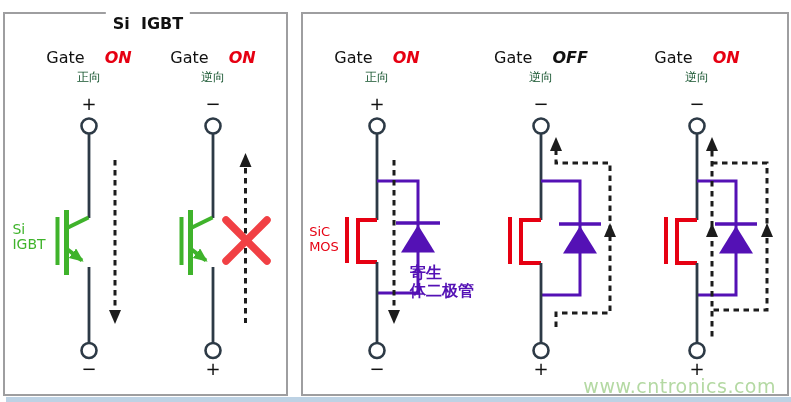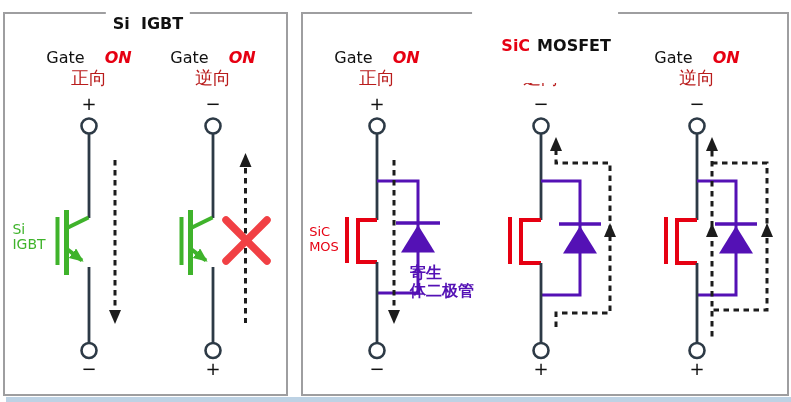--- a/index.html
+++ b/index.html
@@ -27,21 +27,21 @@
     white-space:pre;line-height:22px;z-index:3;
   }
   .panel-title .accent{color:var(--red);}
   .panel-title .rest{margin-left:7px;}
 
   .colhead{position:absolute;top:49px;transform:translateX(-50%);text-align:center;white-space:nowrap;z-index:2;}
   .colhead .gateline{font-size:16px;color:#111;line-height:18px;}
   .colhead .state{font-weight:bold;margin-left:20px;font-style:italic;}
   .colhead .state.on{color:var(--red);}
   .colhead .state.off{color:#111;}
-  .colhead .dir{font-size:18px;color:#b91c1c;line-height:19px;margin-top:1px;}
+  .colhead .dir{font-size:12px;color:#14532d;line-height:19px;margin-top:1px;}
 
   .sign{position:absolute;transform:translateX(-50%);font-size:18px;color:#111;line-height:16px;z-index:2;}
   .sign.top{top:96px;}
   .sign.bottom{top:361px;}
 
   .devlabel{position:absolute;transform:translateX(-50%);text-align:left;z-index:2;white-space:nowrap;}
   .devlabel.green{color:var(--green);font-size:14px;line-height:15px;}
   .devlabel.red{color:var(--red);font-size:13px;line-height:15px;}
   .devlabel.purple{color:var(--purple);font-size:16px;font-weight:bold;line-height:18px;}
 
@@ -53,23 +53,20 @@
 </head>
 <body>
 
 <div class="stage">
 
   <div class="panel left"></div>
   <div class="panel right"></div>
 
   <span class="panel-title" style="left:148px;">Si  IGBT</span>
 
-  <span class="panel-title" style="left:545px;">
-    <span class="accent">SiC</span><span class="rest">MOSFET</span>
-  </span>
 
   <div class="colhead" style="left:89px;">
     <div class="gateline"><span>Gate</span><span class="state on">ON</span></div>
     <div class="dir">正向</div>
   </div>
   <div class="colhead" style="left:213px;">
     <div class="gateline"><span>Gate</span><span class="state on">ON</span></div>
     <div class="dir">逆向</div>
   </div>
   <div class="colhead" style="left:377px;">
@@ -215,14 +212,15 @@
         <polygon points="706,151 718,151 712,137" fill="var(--dash)"></polygon>
         <polygon points="706,237 718,237 712,223" fill="var(--dash)"></polygon>
       </g>
       <g>
         <polyline points="712,163 767,163 767,310 712,310" fill="none" stroke="var(--dash)" stroke-width="3" stroke-dasharray="5.5 4.5"></polyline>
         <polygon points="761,237 773,237 767,223" fill="var(--dash)"></polygon>
       </g>
     </g>
   </svg>
 
+  <div class="watermark">www.cntronics.com</div>
   <div class="strip"></div>
 </div>
 
 </body></html>

